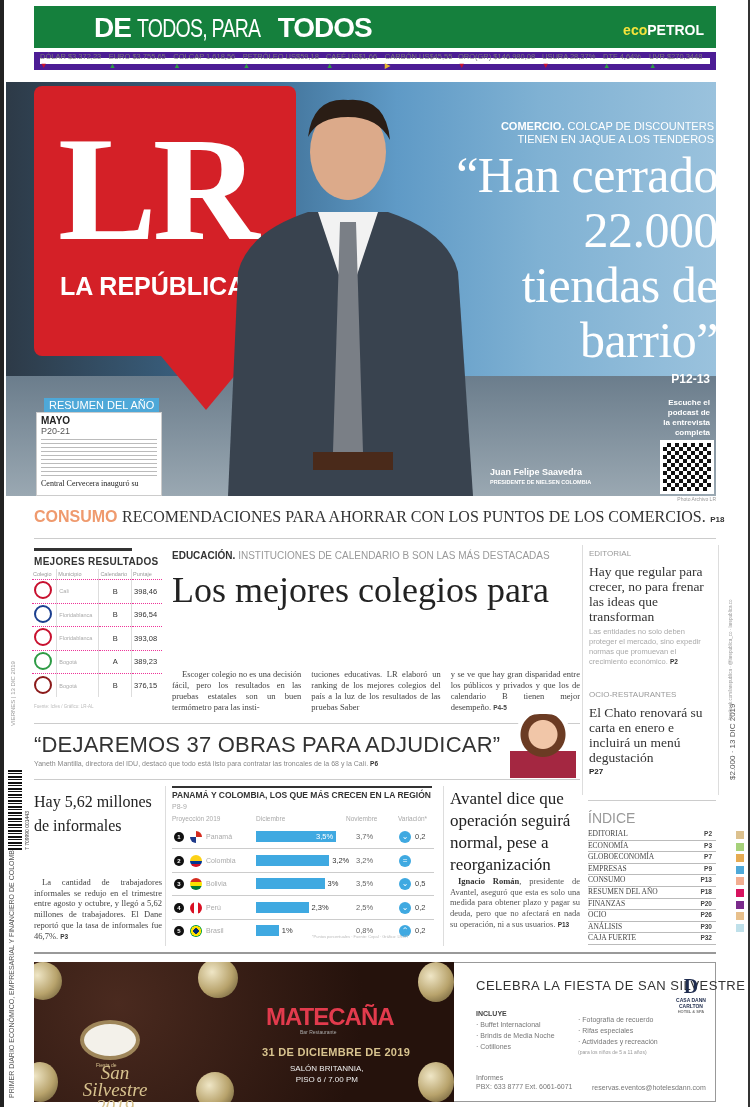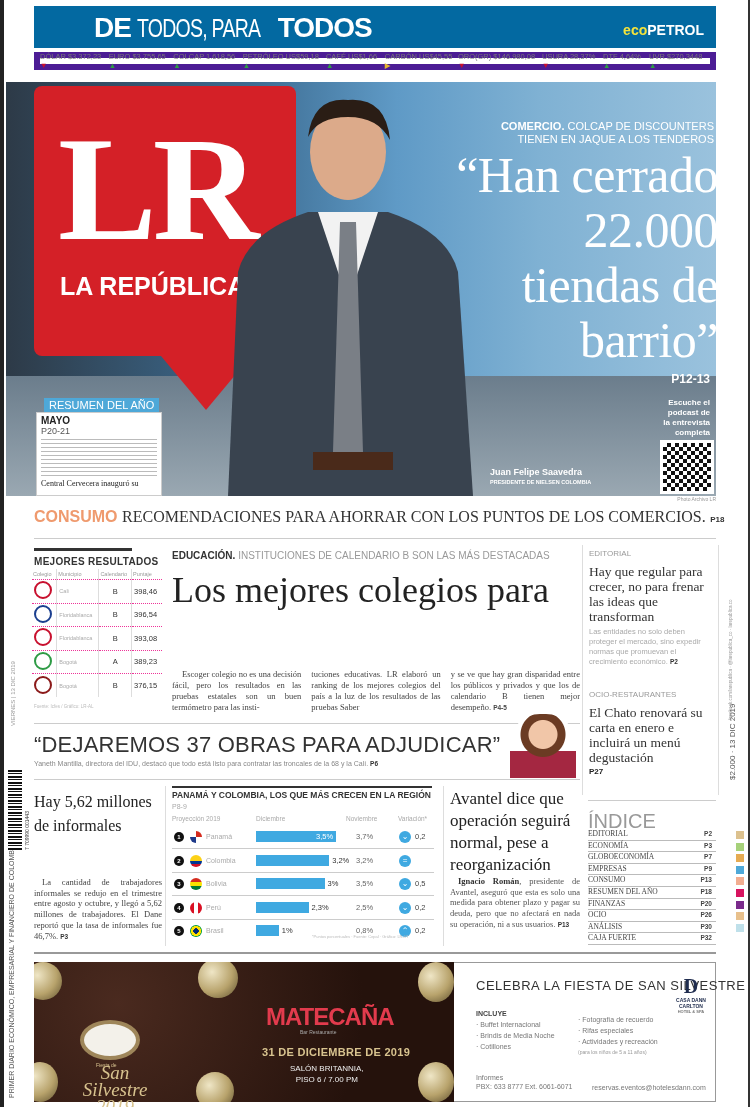--- a/index.html
+++ b/index.html
@@ -1,20 +1,20 @@
 <!DOCTYPE html>
 <html><head>
 <meta charset="utf-8">
 <style>
 *{box-sizing:border-box;margin:0;padding:0}
 body{width:750px;height:1107px;background:#fff;position:relative;overflow:hidden;font-family:"Liberation Sans",sans-serif;color:#222}
 .abs{position:absolute}
 .border-l{position:absolute;left:0;top:0;width:4px;height:1107px;background:#222}
 .border-r{position:absolute;right:0;top:0;width:2px;height:1107px;background:#333}
-.topbar{left:34px;top:6px;width:682px;height:42px;background:#0369a1;}
+.topbar{left:34px;top:6px;width:682px;height:42px;background:#15803d;}
 .slogan{left:60px;top:6px;font-family:"Liberation Sans",sans-serif;color:#fff;font-size:26px;letter-spacing:-1px}
 .slogan b{font-weight:900;font-size:28px}
 .slogan .thin{font-weight:400;font-stretch:condensed;transform:scaleX(.75);display:inline-block;transform-origin:left}
 .eco{right:12px;top:16px;color:#fff;font-weight:bold;font-size:14px}
 .eco span{color:#f5e33b}
 .ticker{left:34px;top:52px;width:682px;height:18px;border:6px solid #4c1d95;display:flex;justify-content:space-around;align-items:center;font-size:7.5px;color:#777;font-family:"Liberation Sans Narrow","Liberation Sans",sans-serif}
 .ticker .up{color:#2e9b45}.ticker .down{color:#c8102e}.ticker .flat{color:#e5b631}
 .hero{left:6px;top:82px;width:710px;height:414px;background:linear-gradient(90deg,#2d3a47 0%,#3d6d93 35%,#5f9ac6 55%,#7fb1d3 75%,#9ac2dd 100%);overflow:hidden}
 .hero .floor{position:absolute;left:0;bottom:0;width:100%;height:120px;background:linear-gradient(180deg,#6b7d8c,#9aa8b2)}
 .logo-box{left:34px;top:86px;width:262px;height:270px;background:#d42027;border-radius:8px}
@@ -76,21 +76,21 @@
 .chart-row .nov{position:absolute;left:184px;top:6px;color:#666}
 .chart-row .ic{position:absolute;left:227px;top:5px;width:12px;height:12px;border-radius:50%;background:#3fa9e1;color:#fff;font-size:8px;text-align:center;line-height:12px}
 .chart-row .var{position:absolute;left:243px;top:6px;color:#444}
 .chart-row.sep{border-bottom:1px solid #ccc}
 .chart-src{left:312px;top:934px;font-size:4px;color:#bbb}
 .av-title{left:450px;top:788px;font-family:"Liberation Serif",serif;font-size:17px;line-height:22px;color:#222}
 .av-body{left:450px;top:876px;width:130px;font-family:"Liberation Serif",serif;font-size:8.5px;line-height:10.7px;color:#555;text-align:justify;text-indent:8px}
 .side-lbl{font-size:8px;color:#999}
 .side-head{font-family:"Liberation Serif",serif;font-size:13.5px;line-height:15px;color:#333}
 .side-body{font-size:7.5px;line-height:10px;color:#aaa}
-.indice{left:588px;top:810px;font-size:20px;color:#999}
+.indice{left:588px;top:810px;font-size:14px;color:#999}
 .idx-row{position:absolute;left:588px;width:128px;height:11.5px;border-bottom:1px solid #bbb;font-family:"Liberation Serif",serif;font-size:7.5px;color:#444}
 .idx-row .pg{position:absolute;right:4px;top:1px;font-family:"Liberation Sans",sans-serif;font-weight:bold;font-size:6.5px}
 .swatch{position:absolute;left:736px;width:8px;height:8px}
 .ad-left{left:34px;top:962px;width:420px;height:140px;background:radial-gradient(circle at 20% 30%,#4a2a1f,#25120c 70%);overflow:hidden}
 .orn{position:absolute;border-radius:50%;background:radial-gradient(circle at 35% 35%,#efe6c6,#b8a36c 55%,#5c4e2d)}
 .clock{left:80px;top:1020px;width:60px;height:40px;border-radius:50%;background:#f3f1ea;border:4px solid #9e865a}
 .sansil{left:80px;top:1064px;color:#d8c38f;font-family:"Liberation Serif",serif;font-style:italic;font-size:19px;line-height:17px;text-align:center}
 .matecana{left:266px;top:1003px;font-weight:900;font-size:24px;color:#e23b4d;letter-spacing:-1px}
 .matecana-sub{left:300px;top:1029px;font-size:5px;color:#aaa}
 .ad-date{left:262px;top:1046px;font-weight:bold;font-size:11px;color:#d8c38f;letter-spacing:.3px}

